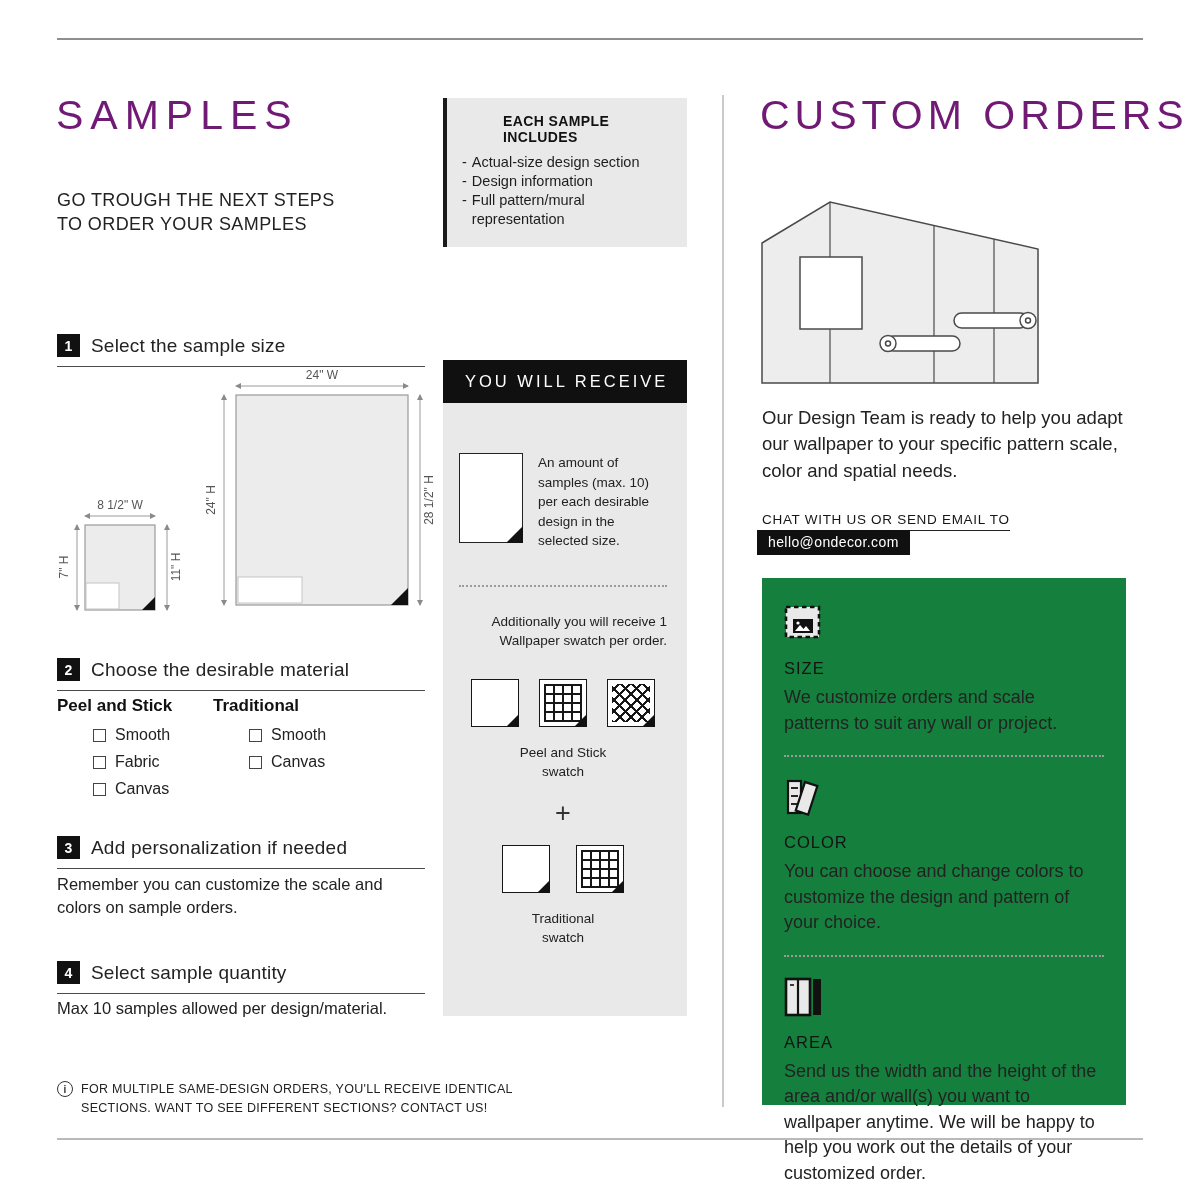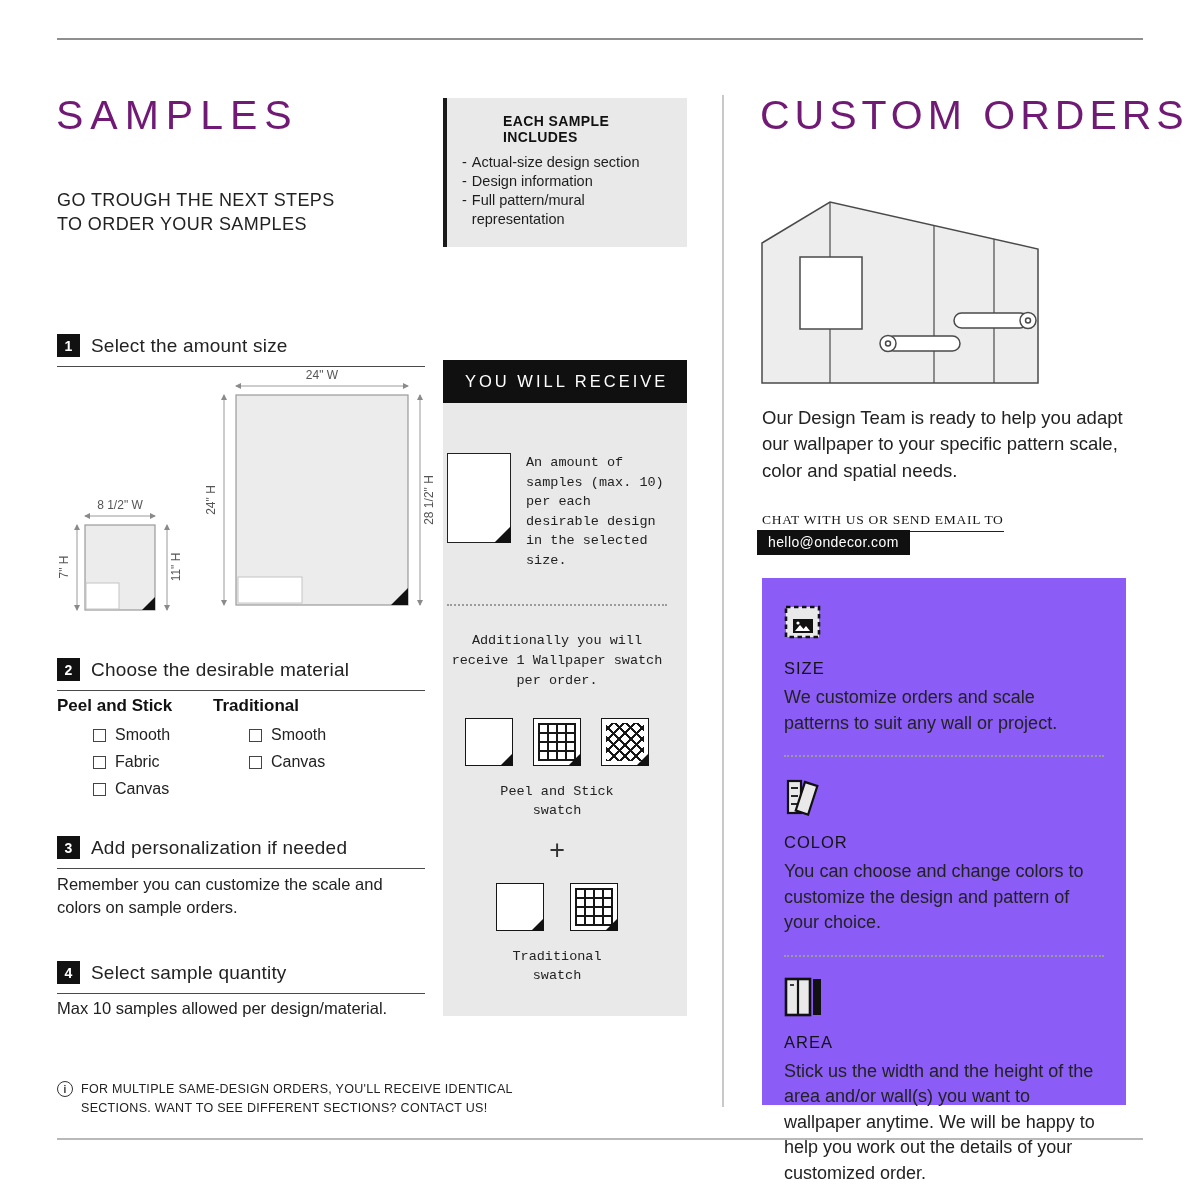--- a/index.html
+++ b/index.html
@@ -34,21 +34,21 @@
   .mat-item { display:flex; align-items:center; gap:9px; margin-bottom:9px; font-size:16px; color:#222;padding-left:36px; }
   .cbox { width:13px; height:13px; border:1.5px solid #444; background:#fff; flex:0 0 auto; }
 
   
   .footnote { display:flex; gap:8px; width:500px; }
   .info-circle { flex:0 0 auto; width:16px; height:16px; border:1.4px solid #333; border-radius:50%; font-size:10px; font-weight:700; color:#333; display:flex; align-items:center; justify-content:center; margin-top:1px; }
   .footnote-text { font-size:12.5px; line-height:1.55; letter-spacing:0.3px; color:#222; }
 
   
   .receive-header { width:244px; background:#101010; color:#fff; font-size:16.5px; letter-spacing:3px; padding:12px 0 12px 22px; }
-  .receive-panel { width:244px; height:613px; background:#e9e9e9; padding:50px 20px 0 4px;font-family:Liberation Mono, monospace; }
+  .receive-panel { width:244px; height:613px; background:#e9e9e9; padding:50px 20px 0 16px; }
   .sample-row { display:flex; gap:15px; }
   .sheet-icon { position:relative; width:64px; height:90px; background:#fff; border:1.6px solid #222; flex:0 0 auto; }
   .fold { position:absolute; right:-1px; bottom:-1px; width:0; height:0; border-left:13px solid transparent; border-bottom:13px solid #111; }
   .fold-lg { border-left-width:17px; border-bottom-width:17px; }
   .receive-text { font-size:13.5px; line-height:1.45; color:#222; }
   .dotted-sep { border-top:2px dotted #9b9b9b; }
   .center-text { text-align:center; }
   .swatch-row { display:flex; justify-content:center; gap:20px; }
   .swatch { position:relative; width:48px; height:48px; background:#fff; border:1.6px solid #161616; }
   .swatch-pattern { position:absolute; inset:4px; }
@@ -58,21 +58,21 @@
   .pat-cross { background-image:
       repeating-linear-gradient(45deg, #161616 0 2px, transparent 2px 8px),
       repeating-linear-gradient(-45deg, #161616 0 2px, transparent 2px 8px); }
   .swatch-label { font-size:13.5px; line-height:1.4; color:#222; text-align:center; white-space:pre-line; }
   .plus-sign { font-size:27px; color:#333; text-align:center; font-weight:400; }
 
   
   .custom-desc { width:376px; font-size:18.5px; line-height:1.43; color:#222; }
   .contact-label { display:inline-block; font-size:13.5px; letter-spacing:0.7px; color:#161616; border-bottom:1.6px solid #222; padding-bottom:3px; }
   .email-badge { display:inline-block; background:#101010; color:#fff; font-size:14px; letter-spacing:0.4px; padding:4px 11px 5px 11px; }
-  .features-box { width:364px; height:527px; background:#8b5cf6; padding:26px 22px; }
+  .features-box { width:364px; height:527px; background:#15803d; padding:26px 22px; }
   .feature-name { font-size:16.5px; letter-spacing:1px; color:#131313; margin-top:11px; }
   .feature-text { font-size:18px; line-height:1.42; color:#222; margin-top:7px; }
   .feature-sep { border-top:2px dotted #9b9b9b; margin:19px 0 19px 0; }
 
   svg text { font-family:"Liberation Sans", sans-serif; }
   .dim-label { font-size:12px; fill:#555; }
 </style>
 </head>
 <body>
 
@@ -98,21 +98,21 @@
       <span>Design information</span>
     </div>
     <div class="includes-item">
       <span class="bullet">-</span>
       <span>Full pattern/mural representation</span>
     </div>
   </div>
 
   <div class="abs step-header" style="left:57px; top:334px;">
     <span class="step-num">1</span>
-    <span class="step-label">Select the amount size</span>
+    <span class="step-label">Select the sample size</span>
   </div>
 
   <svg class="abs" style="left:57px; top:368px;" width="388" height="252" viewBox="-8 0 388 252">
     <defs>
       <marker id="arrE" markerWidth="8" markerHeight="8" refX="6" refY="4" orient="auto">
         <path d="M1,1 L7,4 L1,7 z" fill="#8a8a8a"></path>
       </marker>
       <marker id="arrS" markerWidth="8" markerHeight="8" refX="2" refY="4" orient="auto">
         <path d="M7,1 L1,4 L7,7 z" fill="#8a8a8a"></path>
       </marker>
@@ -194,21 +194,21 @@
   <div class="abs receive-panel" style="left:443px; top:403px;">
     <div class="sample-row">
       <div class="sheet-icon">
         <span class="fold fold-lg"></span>
       </div>
       <div class="receive-text">An amount of samples (max. 10) per each desirable design in the selected size.</div>
     </div>
 
     <div class="dotted-sep" style="margin-top:34px;"></div>
 
-    <div class="receive-text center-text" style="margin-top:25px;">Additionally you will receive 1 Wallpaper swatch per order.</div>
+    <div class="receive-text center-text" style="margin-top:25px;text-align:right;">Additionally you will receive 1 Wallpaper swatch per order.</div>
 
     <div class="swatch-row" style="margin-top:28px;">
       <div class="swatch">
         <span class="fold"></span>
       </div>
       <div class="swatch">
         <span class="swatch-pattern pat-grid"></span>
         <span class="fold"></span>
       </div>
       <div class="swatch">
@@ -249,21 +249,21 @@
       <circle cx="268" cy="123.5" r="8"></circle>
       <circle cx="268" cy="123.5" r="2.5"></circle>
       <rect x="126" y="139" width="74" height="15" rx="7.5"></rect>
       <circle cx="128" cy="146.5" r="8"></circle>
       <circle cx="128" cy="146.5" r="2.5"></circle>
     </g>
   </svg>
 
   <div class="abs custom-desc" style="left:762px; top:405px;">Our Design Team is ready to help you adapt our wallpaper to your specific pattern scale, color and spatial needs.</div>
 
-  <div class="abs" style="left:762px; top:510px;font-family:Liberation Serif, serif;">
+  <div class="abs" style="left:762px; top:510px;">
     <span class="contact-label">CHAT WITH US OR SEND EMAIL TO</span>
   </div>
   <div class="abs" style="left:721px; top:530px;padding-left:36px;">
     <span class="email-badge">hello@ondecor.com</span>
   </div>
 
   <div class="abs features-box" style="left:762px; top:578px;">
 
     
     <svg width="46" height="40" viewBox="0 0 46 40">
@@ -295,17 +295,17 @@
     <div class="feature-sep"></div>
 
     
     <svg width="40" height="42" viewBox="0 0 40 42">
       <rect x="2" y="3" width="24" height="36" fill="#e9e9e9" stroke="#111" stroke-width="2.6"></rect>
       <line x1="14" y1="3" x2="14" y2="39" stroke="#111" stroke-width="2.2"></line>
       <line x1="6" y1="9" x2="10" y2="9" stroke="#111" stroke-width="1.6"></line>
       <rect x="29" y="3" width="8" height="36" fill="#111"></rect>
     </svg>
     <div class="feature-name">AREA</div>
-    <div class="feature-text">Stick us the width and the height of the area and/or wall(s) you want to wallpaper anytime. We will be happy to help you work out the details of your customized order.</div>
+    <div class="feature-text">Send us the width and the height of the area and/or wall(s) you want to wallpaper anytime. We will be happy to help you work out the details of your customized order.</div>
 
   </div>
 
 </div>
 
 </body></html>

